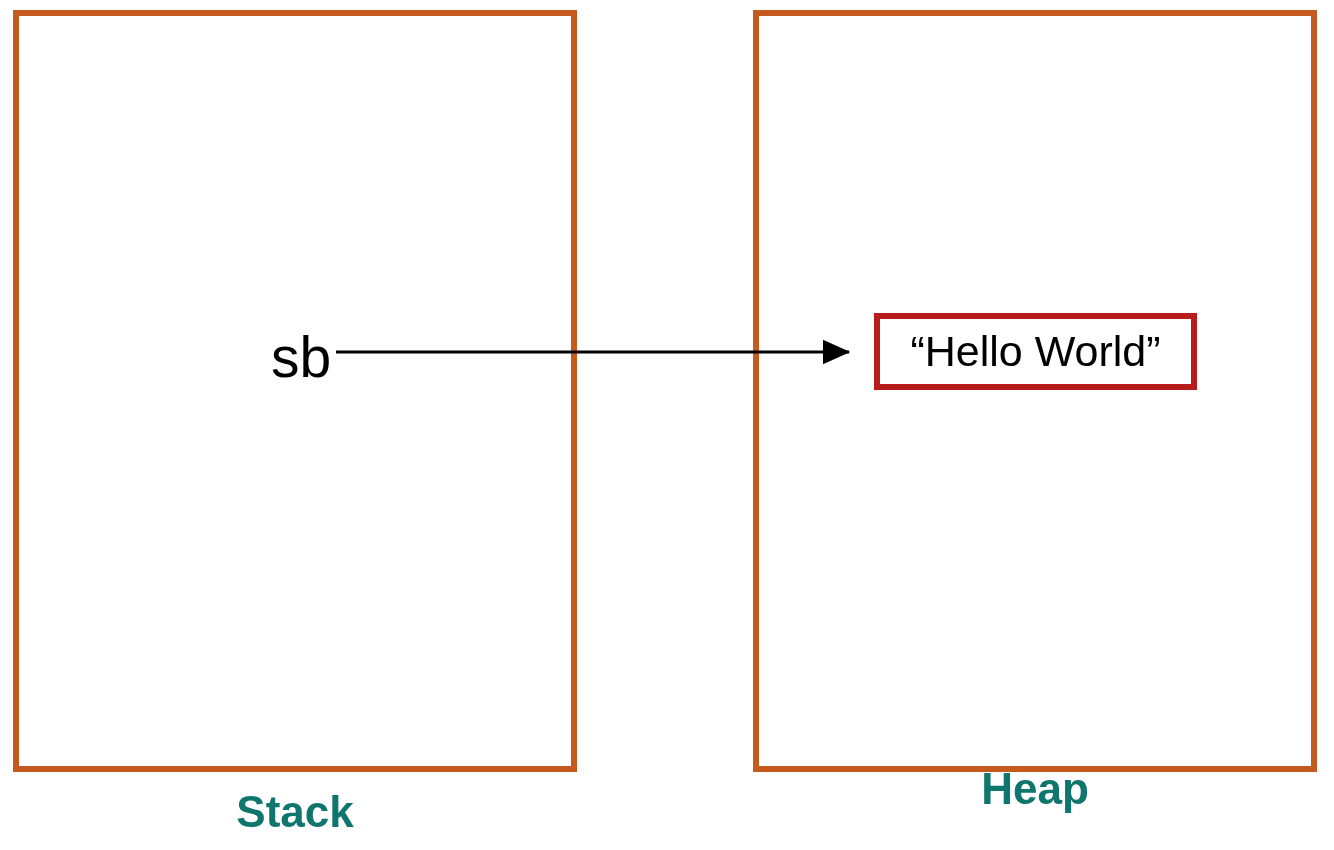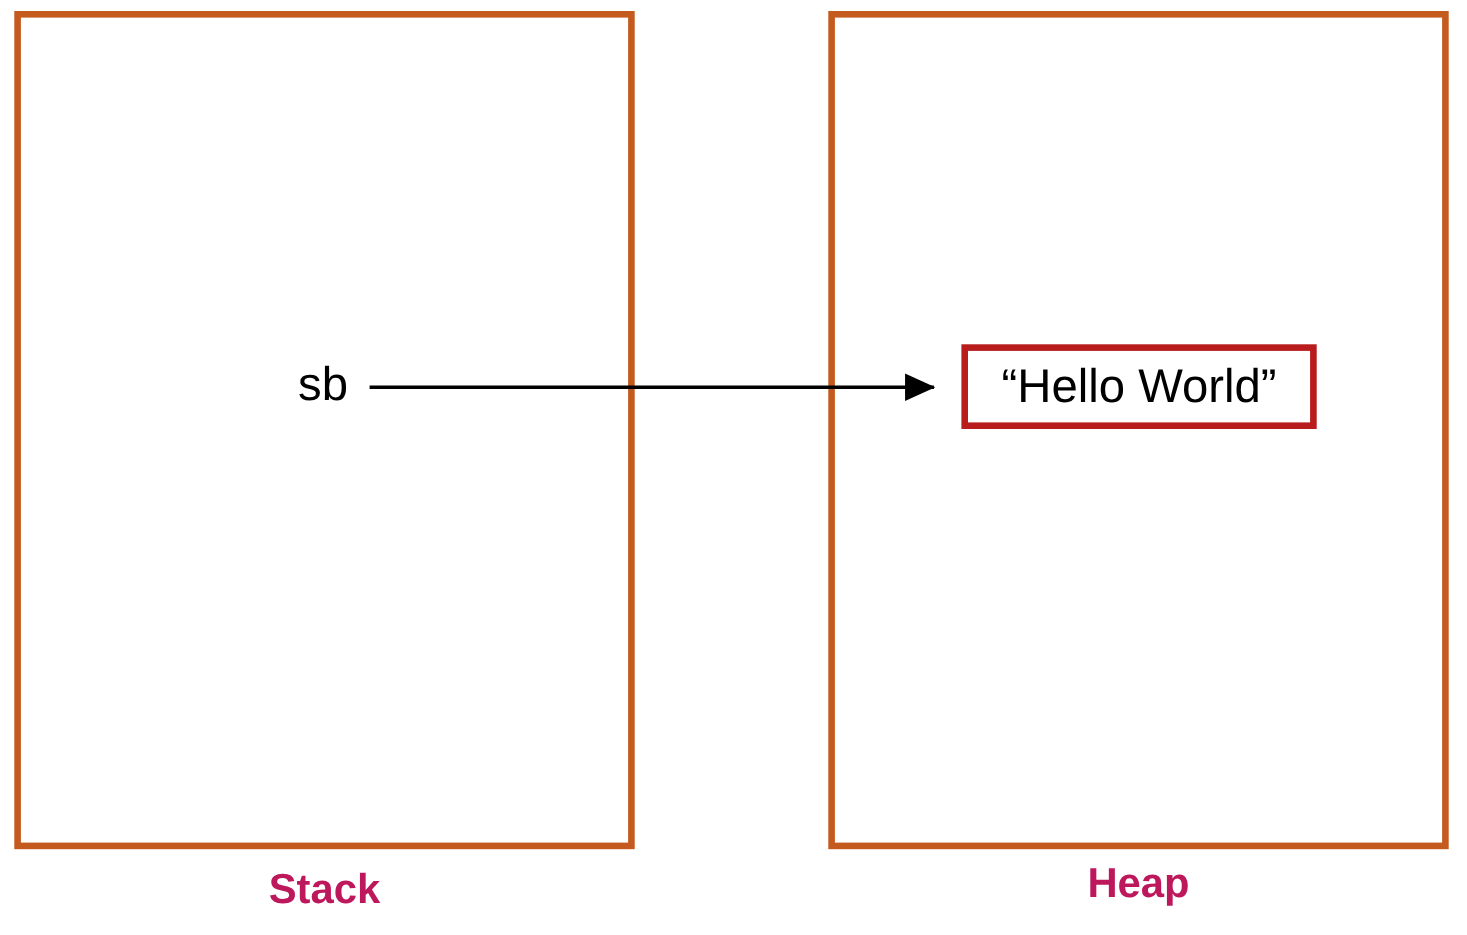--- a/index.html
+++ b/index.html
@@ -37,45 +37,45 @@
     top: 10px;
     width: 564px;
     height: 762px;
   }
 
   
   .region-label {
     position: absolute;
     font-family: "Liberation Sans", sans-serif;
     font-weight: bold;
-    font-size: 38px;
+    font-size: 44px;
     line-height: 1;
-    color: #be185d;
+    color: #0f766e;
     text-align: center;
     white-space: nowrap;
   }
   #stack-label {
     left: 13px;
     top: 790px;
     width: 564px;
   }
   #heap-label {
     left: 753px;
-    top: 784px;
+    top: 767px;
     width: 564px;
   }
 
   
   #var-label {
     position: absolute;
     left: 271px;
     top: 329px;
     font-family: "Liberation Sans", sans-serif;
     font-weight: normal;
-    font-size: 43px;
+    font-size: 57px;
     line-height: 1;
     color: #000000;
     white-space: nowrap;
   }
 
   
   #arrow-layer {
     position: absolute;
     left: 0;
     top: 0;

